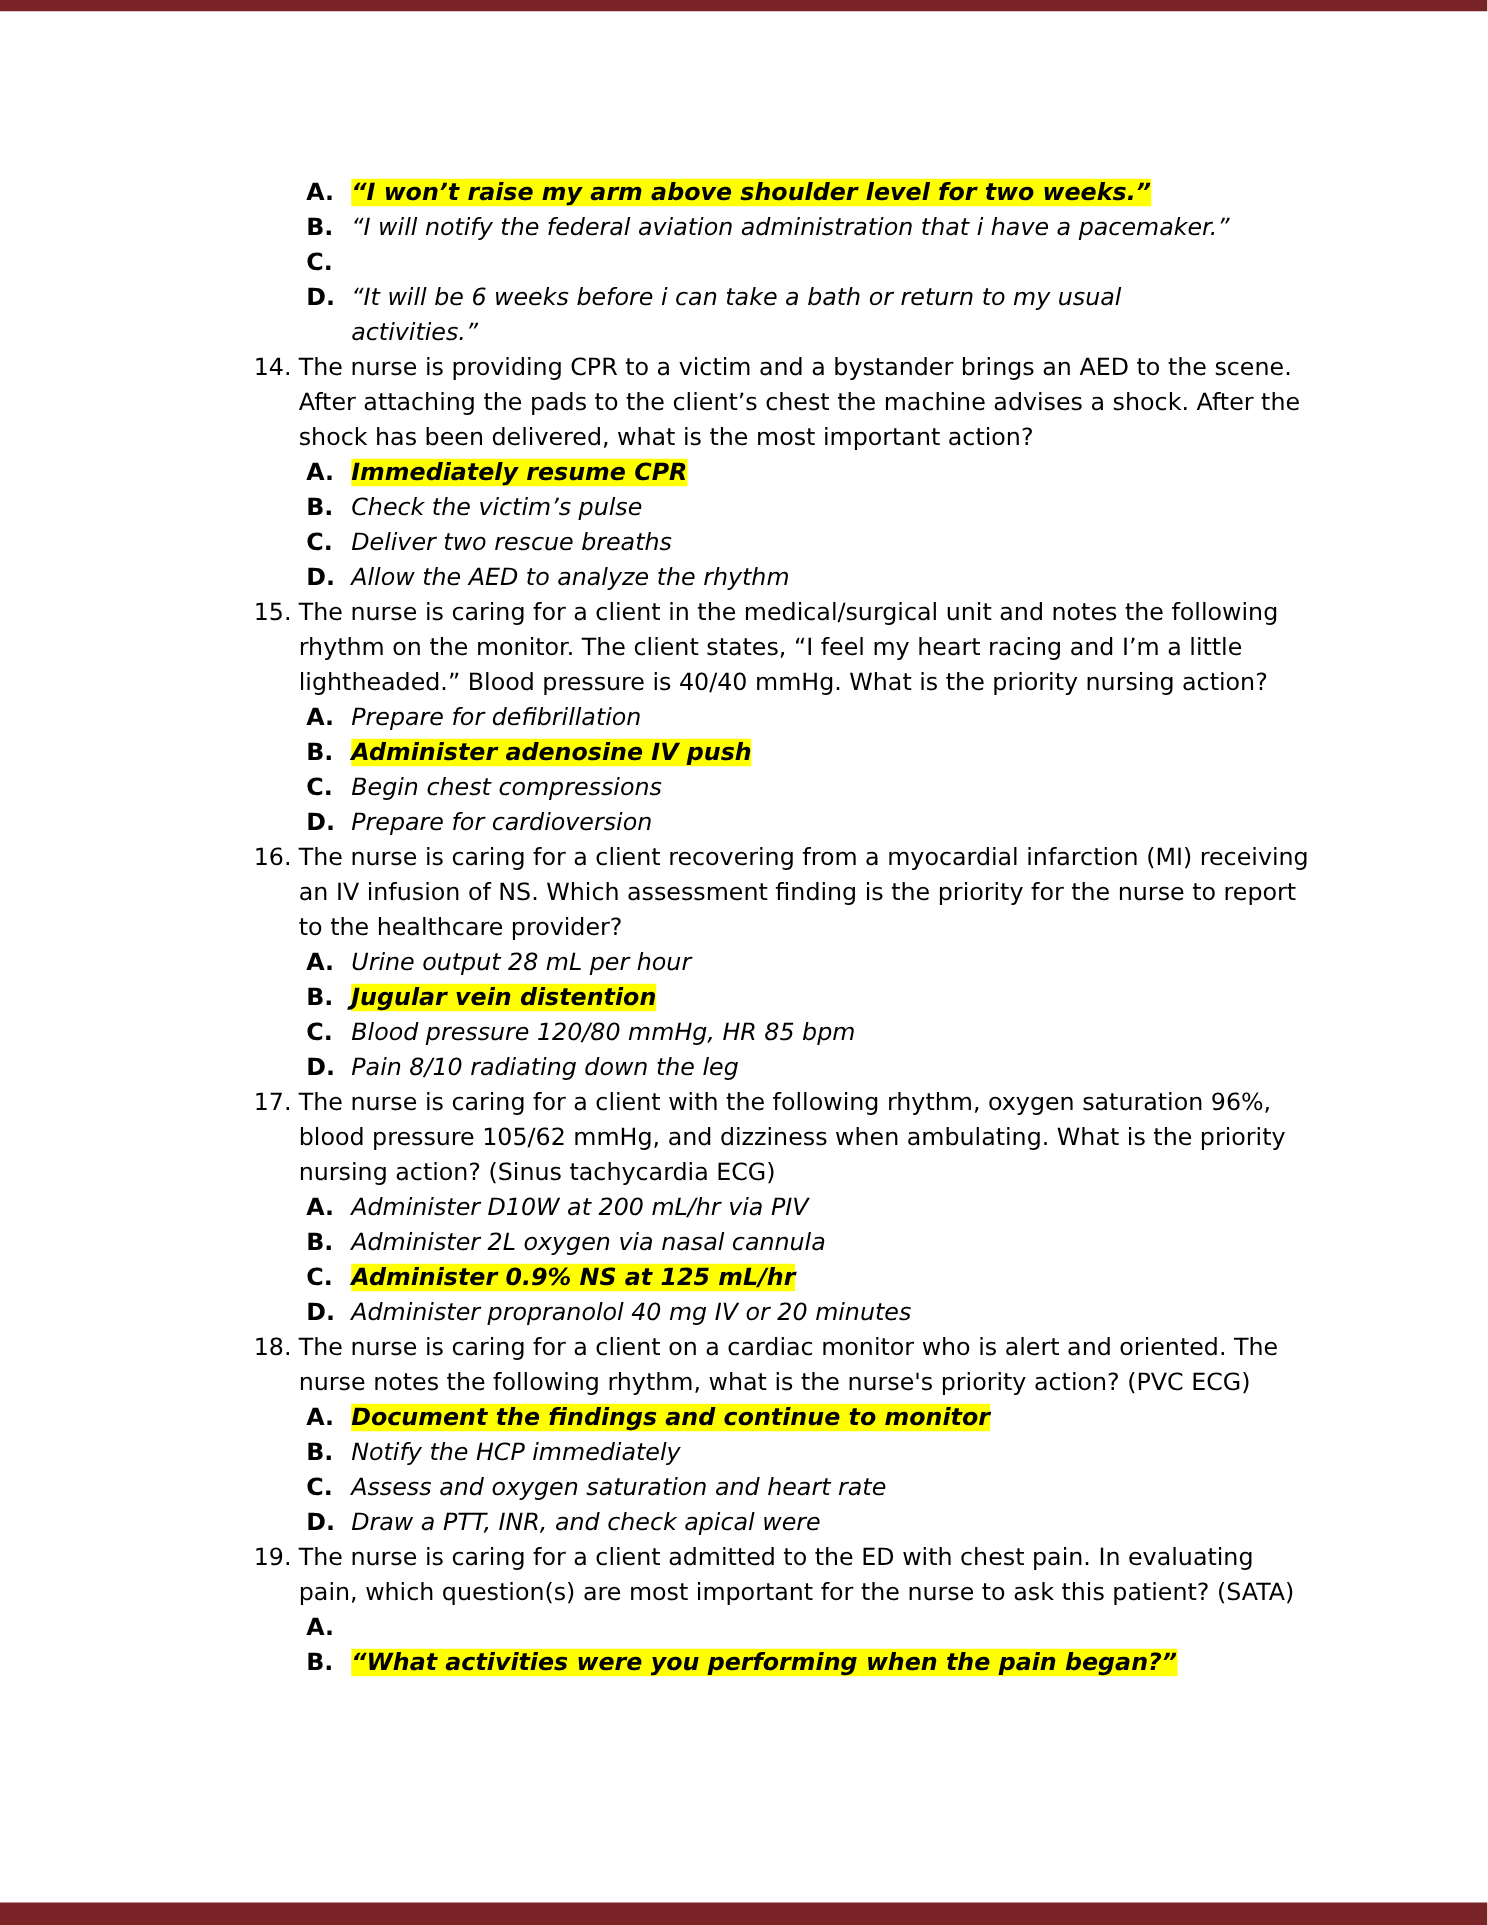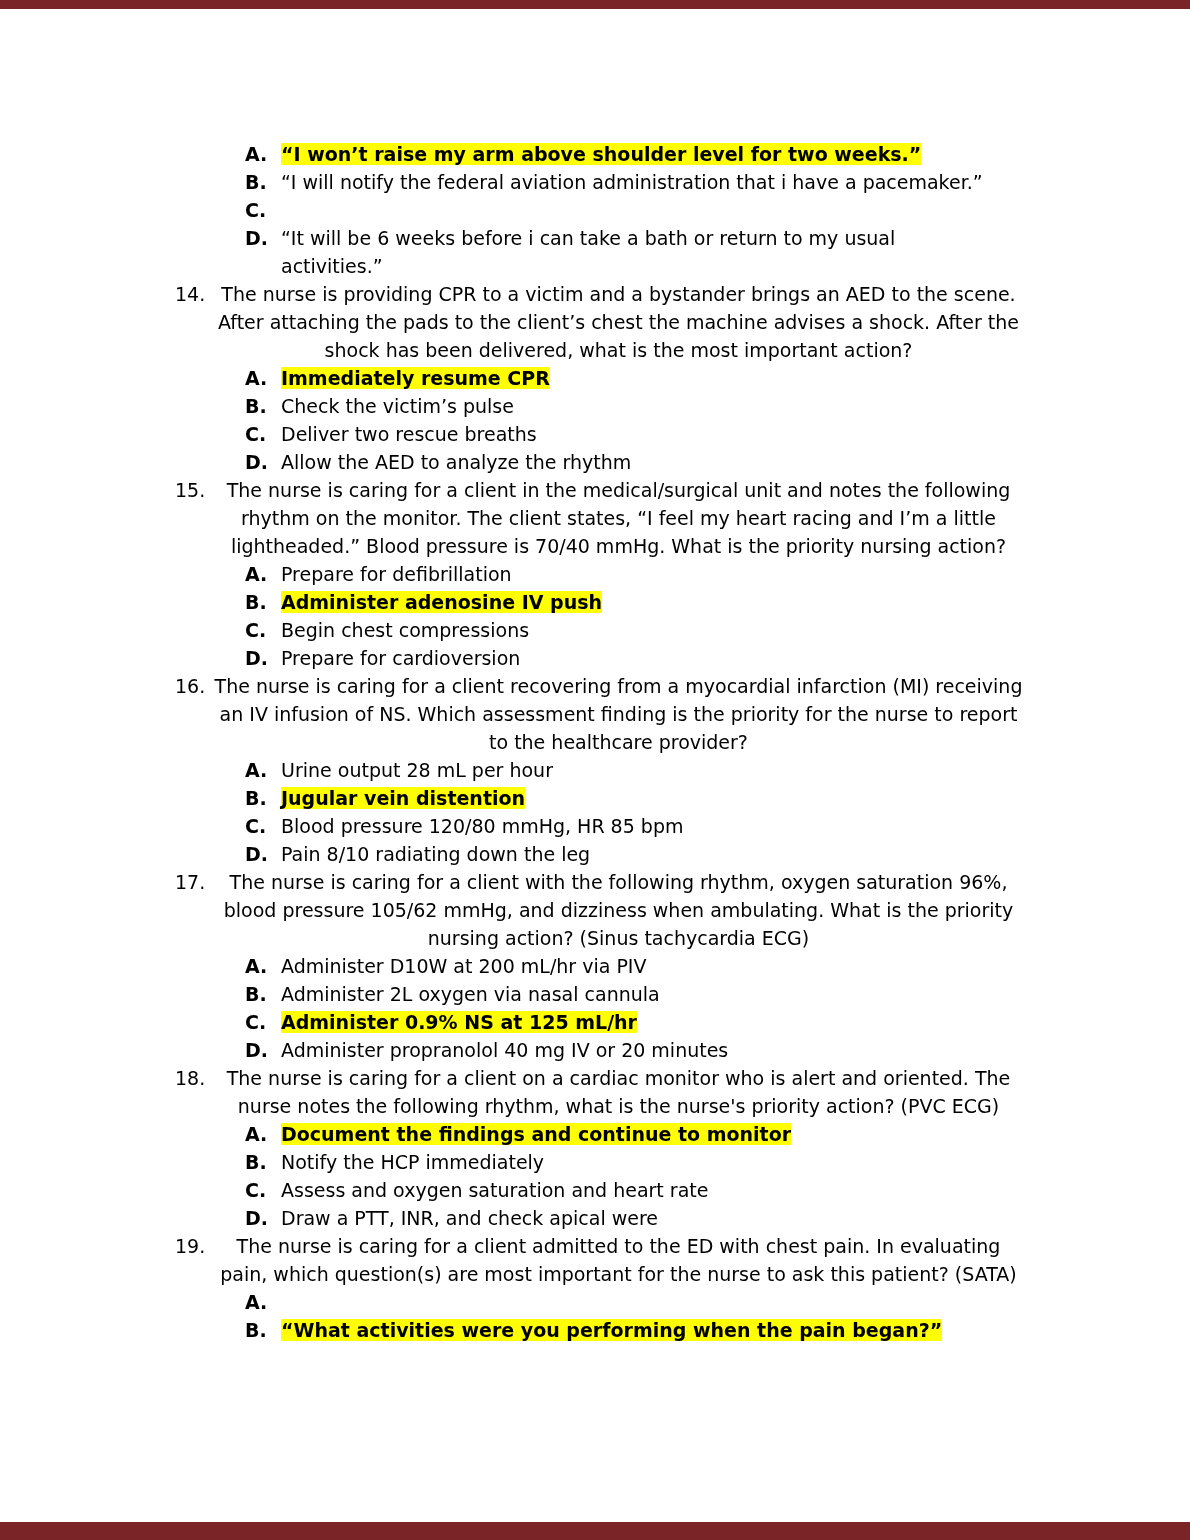--- a/index.html
+++ b/index.html
@@ -24,27 +24,27 @@
 
   .content {
     position: absolute;
     top: 140px;
     left: 175px;
     width: 880px;
   }
 
   .question-block { margin: 0; }
 
-  .stem-row { display: flex; }
+  .stem-row { display: flex; margin-left: 28px; }
   .q-num { flex: 0 0 36px; }
-  .q-text { width: 815px; text-align: center; }
+  .q-text { width: 815px; }
 
   .option-row { display: flex; padding-left: 70px; }
   .opt-letter { flex: 0 0 36px; font-weight: 700; }
-  .opt-text { width: 715px; }
+  .opt-text { width: 715px; font-style: italic; }
 
   .hl {
     background: var(--hl-color, #ffff00);
     font-weight: 700;
   }
 </style>
 </head>
 <body>
 
 <div class="page">
@@ -85,21 +85,21 @@
           <span class="opt-text"><span>Deliver two rescue breaths</span></span>
         </div>
         <div class="option-row">
           <span class="opt-letter">D.</span>
           <span class="opt-text"><span>Allow the AED to analyze the rhythm</span></span>
         </div>
       </div>
       <div class="question-block">
         <div class="stem-row">
           <span class="q-num">15.</span>
-          <span class="q-text">The nurse is caring for a client in the medical/surgical unit and notes the following rhythm on the monitor. The client states, “I feel my heart racing and I’m a little lightheaded.” Blood pressure is 70/40 mmHg. What is the priority nursing action?</span>
+          <span class="q-text">The nurse is caring for a client in the medical/surgical unit and notes the following rhythm on the monitor. The client states, “I feel my heart racing and I’m a little lightheaded.” Blood pressure is 40/40 mmHg. What is the priority nursing action?</span>
         </div>
         <div class="option-row">
           <span class="opt-letter">A.</span>
           <span class="opt-text"><span>Prepare for defibrillation</span></span>
         </div>
         <div class="option-row">
           <span class="opt-letter">B.</span>
           <span class="opt-text"><span class="hl">Administer adenosine IV push</span></span>
         </div>
         <div class="option-row">

